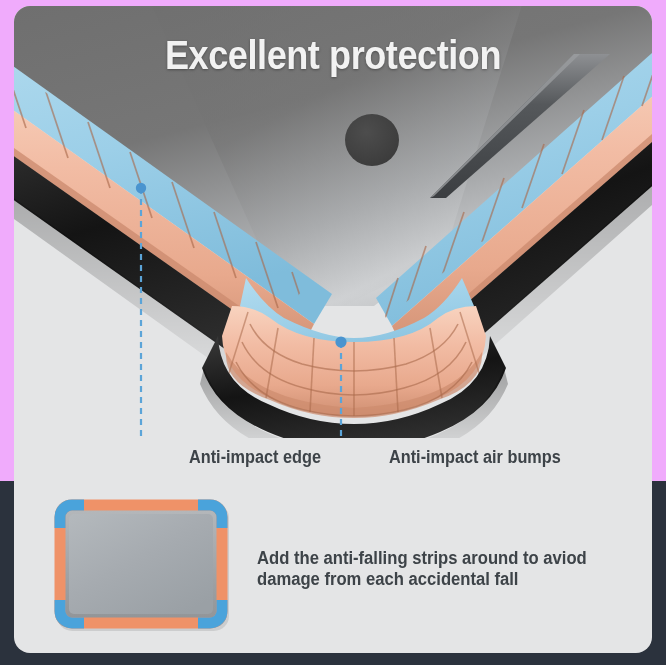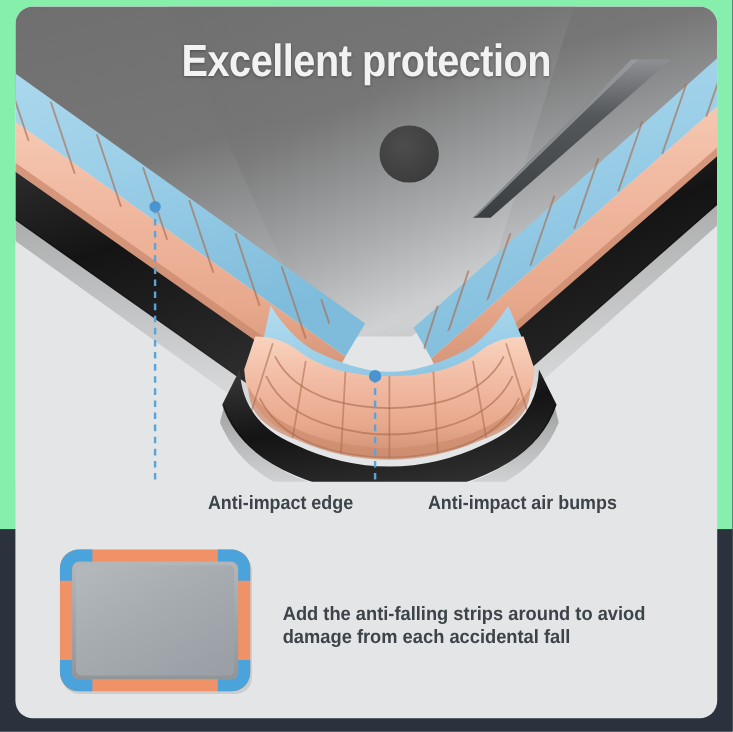--- a/index.html
+++ b/index.html
@@ -12,21 +12,21 @@
     height: 665px;
     overflow: hidden;
     font-family: "Liberation Sans", sans-serif;
   }
 
   
   #poster {
     position: relative;
     width: 666px;
     height: 481px;
-    background: #86efac;
+    background: #f0abfc;
     box-sizing: border-box;
   }
 
   
   .panel {
     position: absolute;
     left: 14px;
     top: 6px;
     width: 638px;
     height: 647px;

